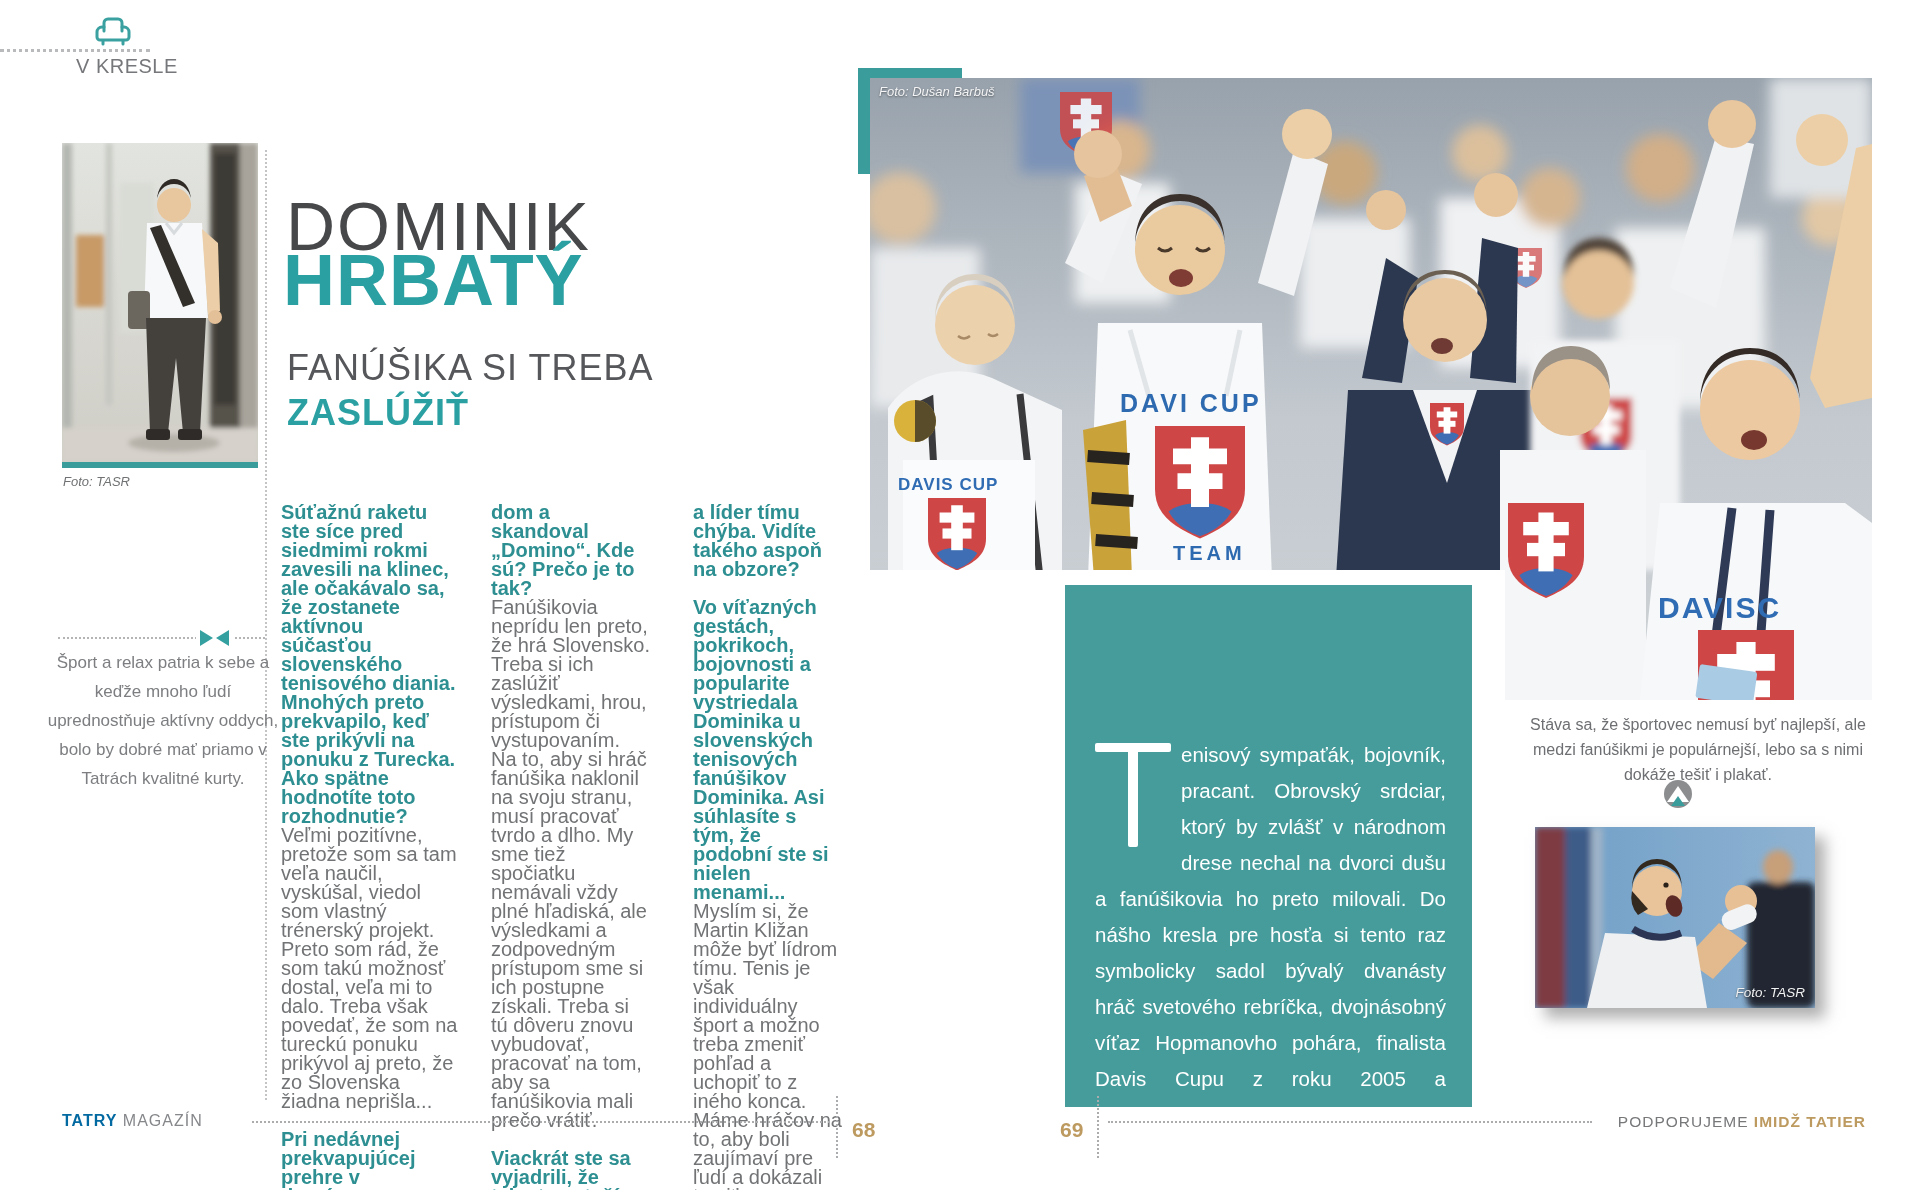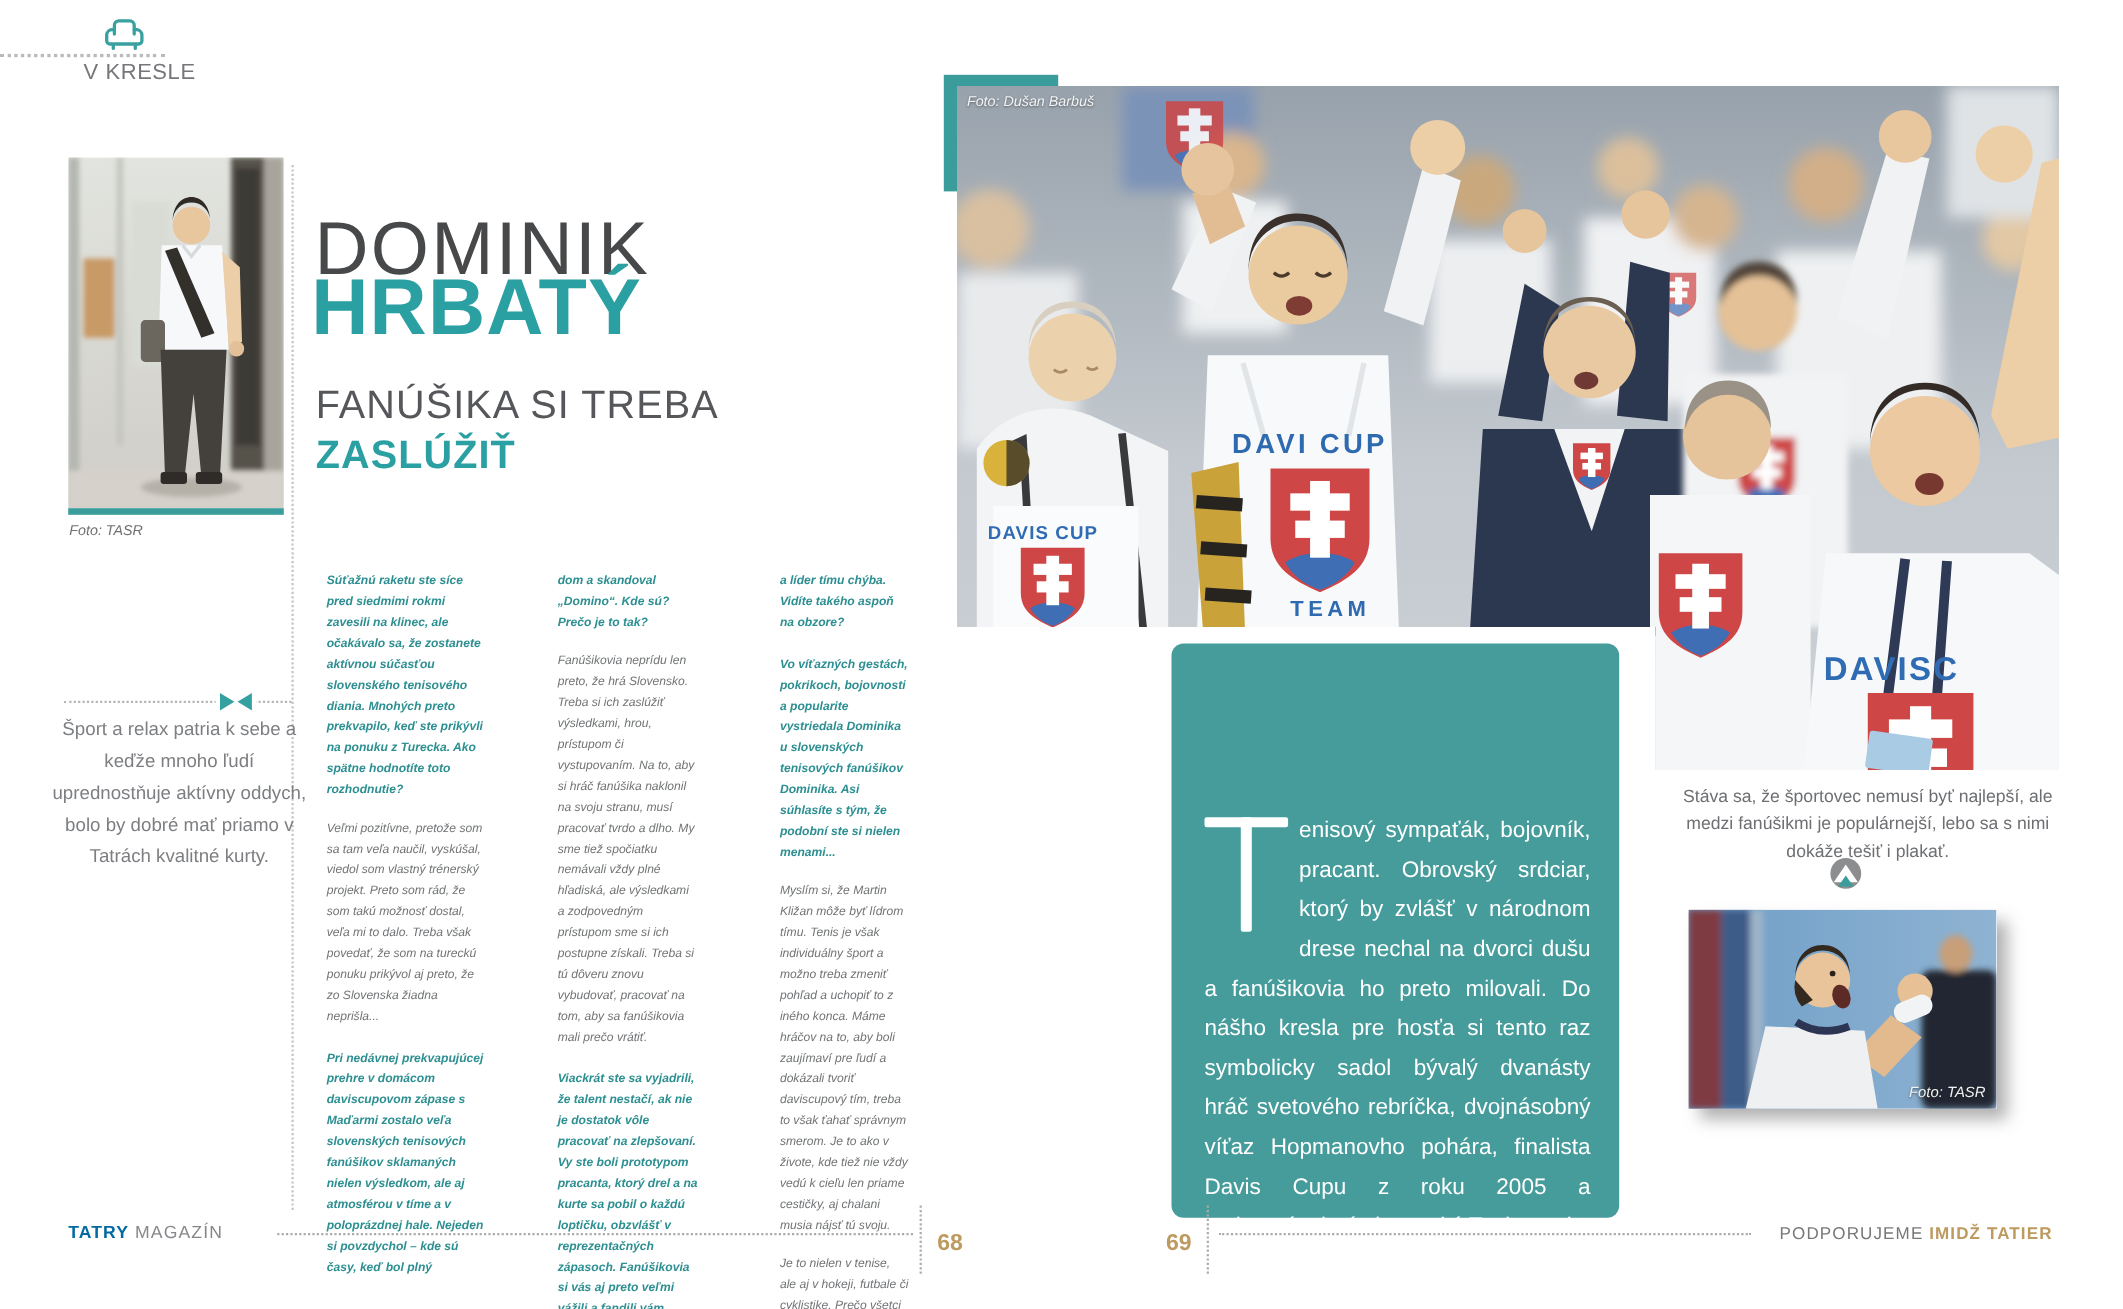--- a/index.html
+++ b/index.html
@@ -33,21 +33,21 @@
   .tri.r{border-left:13px solid #35a0a0;}
   .tri.l{border-right:13px solid #35a0a0;}
   .pull-quote{left:40px;top:648px;width:246px;text-align:center;font-size:17px;line-height:29px;color:#7c7e81;}
 
   
   .cols{left:281px;top:503px;width:562px;display:flex;}
   .col{display:block;}
   .col.c0{width:178px;}
   .col.c1{width:160px;margin-left:32px;}
   .col.c2{width:150px;margin-left:42px;}
-  .col p.seg{margin:16px;font-size:11px;line-height:19px;color:#717375;font-style:italic;}
+  .col p.seg{margin:0;font-size:20px;line-height:19px;color:#717375;}
   .col p.q{color:#2d8f91;font-weight:bold;}
   .col p.q:not(:first-child){margin-top:19px;}
 
   
   .f-brand{left:62px;top:1112px;font-size:16px;letter-spacing:1px;}
   .f-brand .b{font-weight:bold;color:#0369a1;}
   .f-brand .r{font-weight:normal;color:#85878a;}
   .fl-rule{left:252px;top:1121px;width:578px;border-top:2px dotted #aaacae;}
   .fl-vrule{left:836px;top:1096px;height:62px;border-left:2px dotted #aaacae;}
   .f-num{font-size:21px;font-weight:bold;color:#bd9a5f;}
@@ -59,21 +59,21 @@
   .f-support .r{color:#77787a;}
   .f-support .a{color:#bd9a5f;font-weight:bold;}
 
   
   .photo-accent{left:858px;top:68px;width:104px;height:106px;background:#3a9d9c;}
   .photo-wrap{left:870px;top:78px;width:1002px;height:622px;
     clip-path:polygon(0 0,1002px 0,1002px 622px,635px 622px,635px 492px,0 492px);}
   .photo-credit{left:879px;top:84px;font-size:13px;font-style:italic;color:#f4f5f6;text-shadow:0 1px 2px rgba(40,40,40,.6);}
 
   
-  .intro-box{left:1065px;top:585px;width:407px;height:522px;background:#459c9b;border-radius:11px;}
+  .intro-box{left:1065px;top:585px;width:407px;height:522px;background:#459c9b;}
   .intro-text{position:absolute;left:30px;top:152px;width:351px;color:#ffffff;
     font-size:20.5px;line-height:36px;text-align:justify;}
   .dropcap{float:left;width:80px;height:112px;position:relative;margin:6px 6px 0 0;}
   .dropcap .dc-h{position:absolute;left:0;top:0;width:76px;height:9px;background:#fff;border-radius:2px;}
   .dropcap .dc-v{position:absolute;left:33px;top:0;width:10px;height:104px;background:#fff;border-radius:2px;}
 
   
   .side-quote{left:1523px;top:712px;width:350px;text-align:center;font-size:16px;line-height:25px;color:#6d6f72;}
   .mount-icon{left:1664px;top:780px;width:28px;height:28px;border-radius:50%;background:#8b8d8f;overflow:hidden;}
   .mount-icon .mi-white{position:absolute;left:50%;top:6px;transform:translateX(-50%);width:0;height:0;

